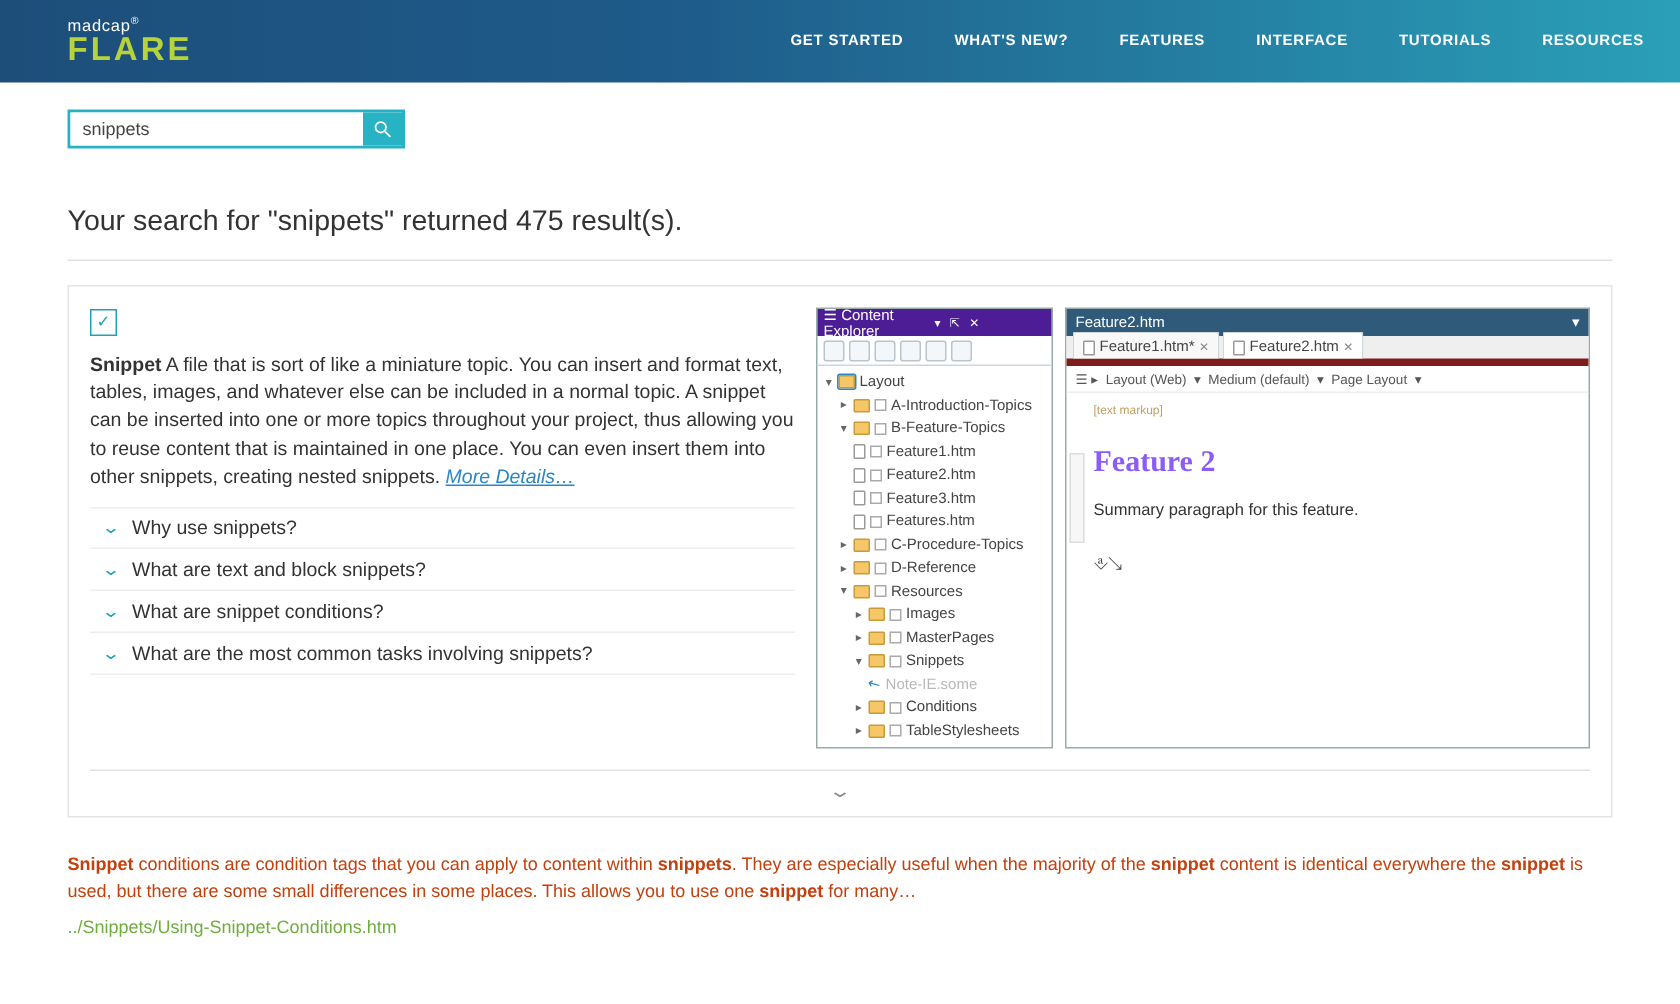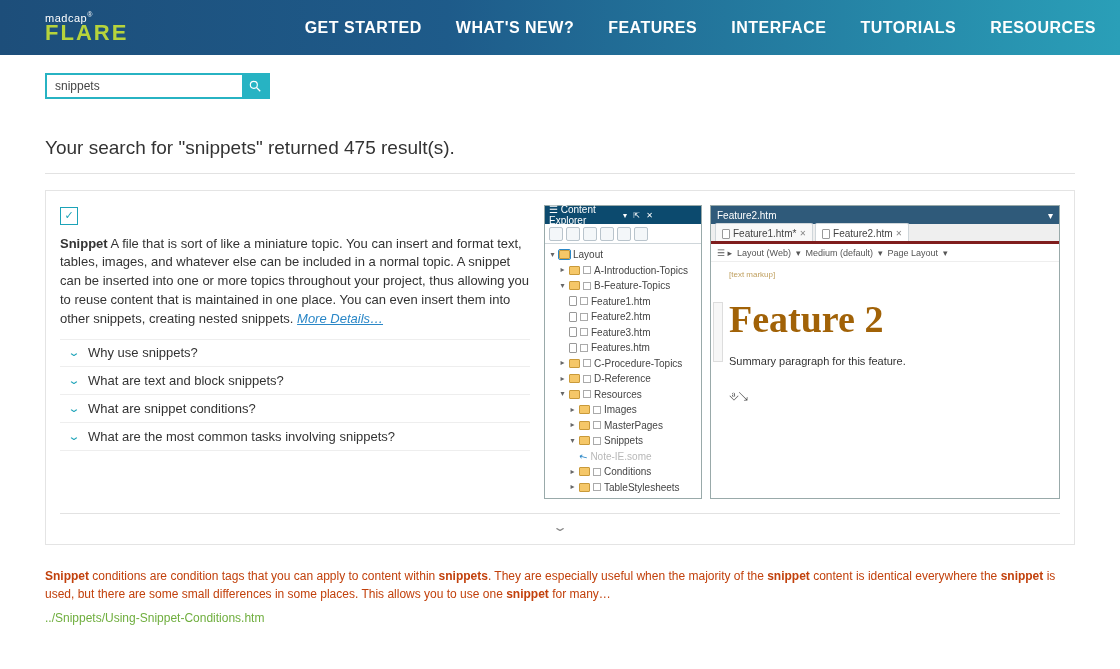--- a/index.html
+++ b/index.html
@@ -3,21 +3,21 @@
 <meta charset="utf-8">
 <style>
   * { margin: 0; padding: 0; box-sizing: border-box; }
   body { font-family: -apple-system, BlinkMacSystemFont, 'Segoe UI', Arial, sans-serif; background: #fff; color: #333; width: 1120px; }
   .topbar { height: 55px; background: linear-gradient(90deg, #1d4e7a 0%, #1e5b8a 40%, #2a9fb8 100%); display: flex; align-items: center; padding: 0 24px 0 45px; }
   .logo { display: flex; flex-direction: column; line-height: 1; margin-right: auto; }
   .logo-top { color: #fff; font-size: 11px; letter-spacing: 0.5px; font-weight: 400; }
   .logo-top sup { font-size: 7px; }
   .logo-bot { color: #b6d33c; font-size: 22px; font-weight: 700; letter-spacing: 2px; margin-top: -1px; }
   .nav { display: flex; gap: 34px; }
-  .nav a { color: #fff; font-size: 16px; font-weight: 700; letter-spacing: 0.5px; text-decoration: none; cursor: pointer; }
+  .nav a { color: #fff; font-size: 10px; font-weight: 700; letter-spacing: 0.5px; text-decoration: none; cursor: pointer; }
   .page { padding: 18px 45px 30px; }
   .searchwrap { display: flex; width: 225px; border: 2px solid #27b3c3; height: 26px; margin-bottom: 38px; }
   .searchwrap input { flex: 1; border: 0; outline: 0; padding: 0 8px; font-size: 12px; color: #444; }
   .searchbtn { width: 26px; background: #27b3c3; display: flex; align-items: center; justify-content: center; cursor: pointer; }
   .searchbtn svg { width: 14px; height: 14px; stroke: #fff; fill: none; stroke-width: 2; }
   h1.results-heading { font-size: 19px; font-weight: 400; color: #333; margin-bottom: 14px; }
   .divider { height: 1px; background: #e2e2e2; margin-bottom: 16px; }
   .resultcard { border: 1px solid #e4e4e4; padding: 14px 14px 10px; margin-bottom: 22px; }
   .card-top { display: flex; gap: 14px; }
   .card-left { flex: 0 0 470px; }
@@ -26,47 +26,47 @@
   .desc b { font-weight: 600; }
   .more { color: #2a87c7; text-decoration: underline; cursor: pointer; font-style: italic; }
   .acc { margin-top: 10px; }
   .acc-row { display: flex; align-items: center; height: 28px; border-bottom: 1px solid #eee; font-size: 13px; color: #333; }
   .acc-row:first-child { border-top: 1px solid #eee; }
   .chev { width: 28px; color: #1ca3b8; text-align: center; transform: scaleX(1.4); font-size: 11px; }
   .card-right { flex: 1; position: relative; }
   .panelgroup { display: flex; gap: 8px; font-size: 10px; color: #444; }
   
   .cexp { width: 158px; border: 1px solid #9aa; background: #fff; }
-  .cexp-head { background: #0c4a6e; color: #fff; display: flex; align-items: center; height: 18px; padding: 0 4px; font-size: 10px; }
+  .cexp-head { background: #4c1d95; color: #fff; display: flex; align-items: center; height: 18px; padding: 0 4px; font-size: 10px; }
   .cexp-head span { flex: 1; }
   .cexp-head .winicons { font-size: 8px; letter-spacing: 2px; }
   .cexp-tool { height: 20px; border-bottom: 1px solid #cfd6da; display: flex; align-items: center; gap: 3px; padding: 0 4px; }
   .tb-ic { width: 14px; height: 14px; border: 1px solid #b9c4cc; border-radius: 2px; background: #f4f7f9; }
   .tree { padding: 3px 2px 3px 4px; line-height: 1.55; }
   .tree .row { display: flex; align-items: center; gap: 3px; white-space: nowrap; }
   .tree .ind1 { padding-left: 10px; } .tree .ind2 { padding-left: 20px; } .tree .ind3 { padding-left: 30px; }
   .car { width: 7px; font-size: 8px; color: #666; display: inline-block; text-align: center; }
   .fld { width: 11px; height: 9px; background: #f5c768; border: 1px solid #c99a3a; border-radius: 1px; display: inline-block; }
   .fld.sel { outline: 1px solid #2a87c7; }
   .pg { width: 8px; height: 10px; background: #fff; border: 1px solid #999; display: inline-block; border-radius: 1px; }
   .cb { width: 8px; height: 8px; border: 1px solid #aaa; display: inline-block; }
   .ghost { color: #b8b8b8; }
   .cur { color: #2a87c7; font-size: 10px; display: inline-block; transform: rotate(-30deg); }
   
   .editor { flex: 1; border: 1px solid #9aa; background: #fff; display: flex; flex-direction: column; }
   .ed-title { background: #2f5a7a; color: #fff; height: 18px; display: flex; align-items: center; padding: 0 6px; font-size: 10px; }
   .ed-title span:first-child { flex: 1; }
-  .tabsrow { display: flex; height: 20px; align-items: flex-end; border-bottom: 3px solid #7f1d1d; background: #efefef; gap: 2px; padding-left: 4px; }
+  .tabsrow { display: flex; height: 20px; align-items: flex-end; border-bottom: 5px solid #7f1d1d; background: #efefef; gap: 2px; padding-left: 4px; }
   .tabb { height: 18px; padding: 2px 6px 0; font-size: 10px; border: 1px solid #cfd6da; border-bottom: 0; background: #f8f8f8; border-radius: 2px 2px 0 0; display: flex; align-items: center; gap: 3px; }
   .tabb.active { background: #fff; }
   .tabx { font-size: 8px; color: #888; }
   .optrow { height: 18px; display: flex; align-items: center; gap: 5px; padding: 0 6px; font-size: 9px; color: #555; border-bottom: 1px solid #eee; }
   .ed-body { flex: 1; padding: 6px 12px 12px 18px; position: relative; }
   .markup { font-size: 8px; color: #c0a060; }
-  .ed-body h2 { font-size: 38px; font-weight: 700; color: #a16207; margin: 18px 0 14px; font-family: Georgia, serif; }
+  .ed-body h2 { font-size: 20px; font-weight: 700; color: #8b5cf6; margin: 18px 0 14px; font-family: Georgia, serif; }
   .ed-body p { font-size: 11px; color: #333; }
   .gutter { position: absolute; left: 2px; top: 40px; width: 10px; height: 60px; border: 1px solid #ddd; background: #f7f7f7; }
   .cursor-drop { margin-top: 22px; font-size: 12px; }
   .expand-chev { text-align: center; color: #888; margin: 6px 0 0; font-size: 12px; transform: scaleX(1.6); }
   .hr2 { height: 1px; background: #e2e2e2; margin: 8px 0 18px; }
   .result2 h3 { font-size: 17px; font-weight: 400; color: #2a87c7; margin-bottom: 6px; }
   .result2 h3 .kw { font-weight: 600; }
   .result2 p { font-size: 12px; line-height: 1.5; color: #c2410c; }
   .result2 p b { font-weight: 600; }
   .pathlink { font-size: 12px; color: #6fae3e; margin-top: 8px; display: block; }

